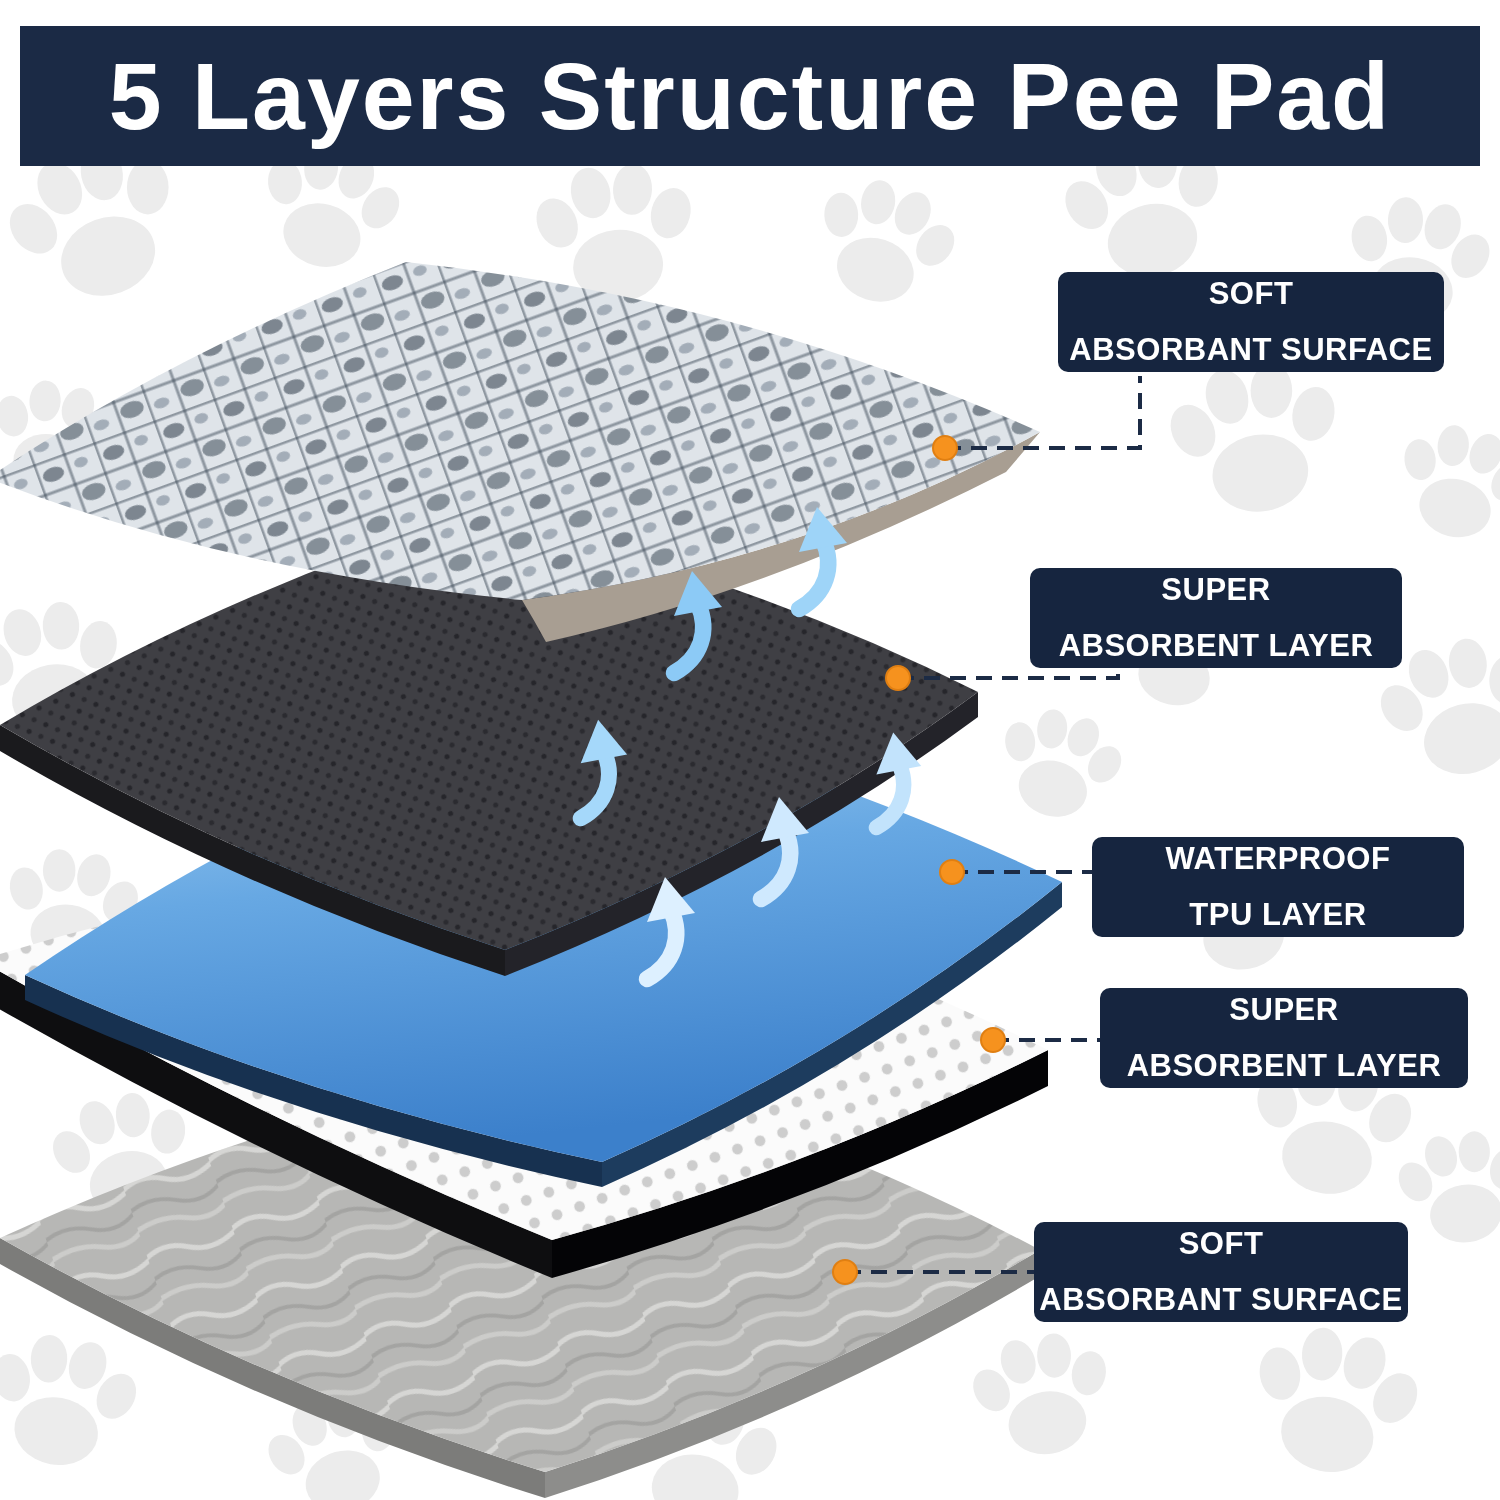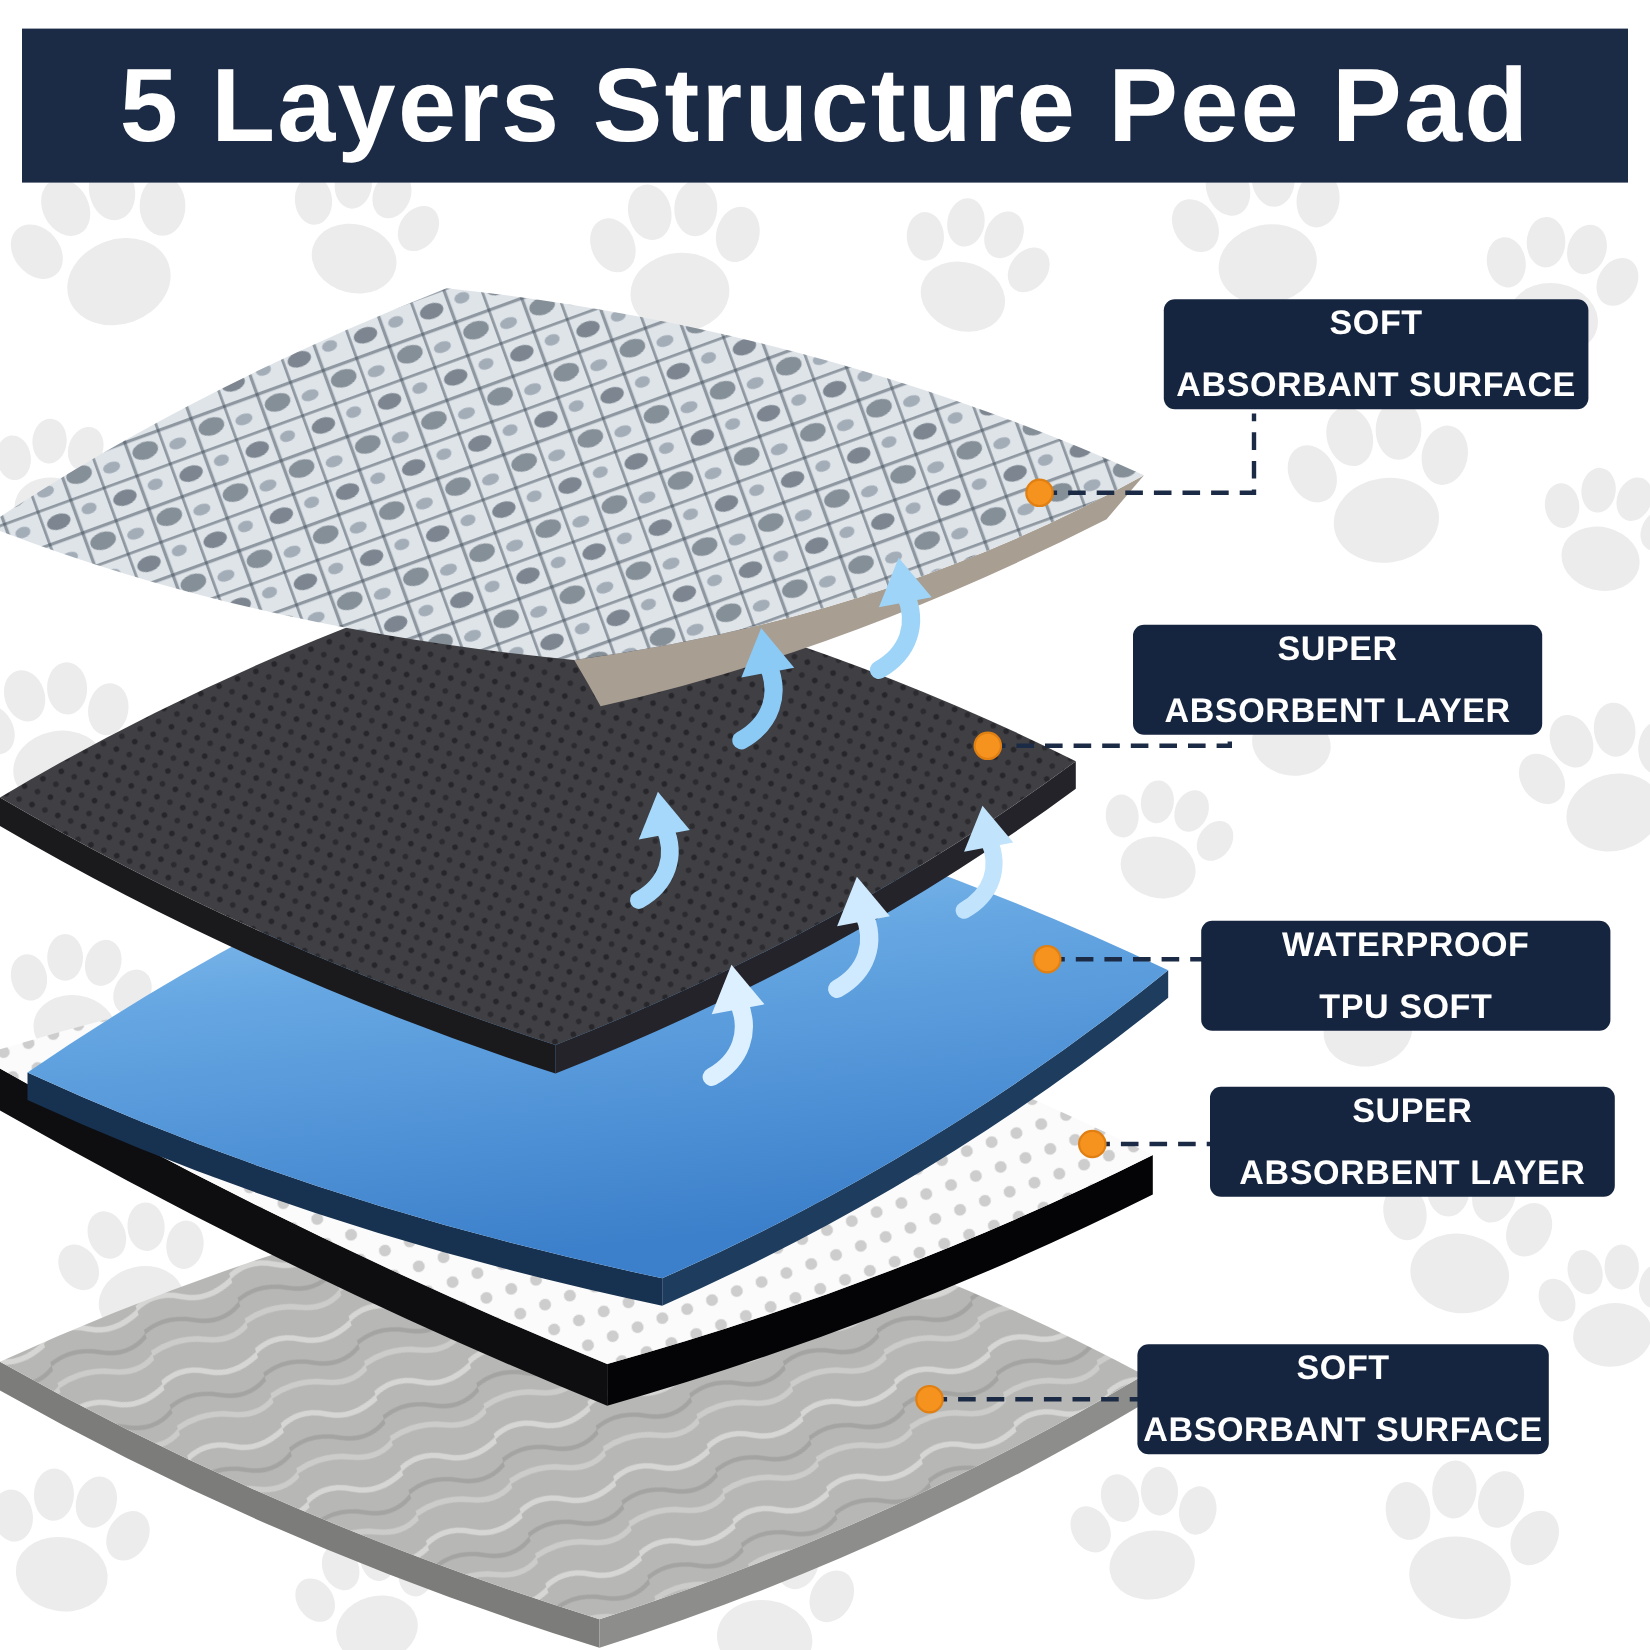--- a/index.html
+++ b/index.html
@@ -168,21 +168,21 @@
   <div class="label lb1">
     <span>SOFT</span>
     <span>ABSORBANT SURFACE</span>
   </div>
   <div class="label lb2">
     <span>SUPER</span>
     <span>ABSORBENT LAYER</span>
   </div>
   <div class="label lb3">
     <span>WATERPROOF</span>
-    <span>TPU SOFT</span>
+    <span>TPU LAYER</span>
   </div>
   <div class="label lb4">
     <span>SUPER</span>
     <span>ABSORBENT LAYER</span>
   </div>
   <div class="label lb5">
     <span>SOFT</span>
     <span>ABSORBANT SURFACE</span>
   </div>
 

